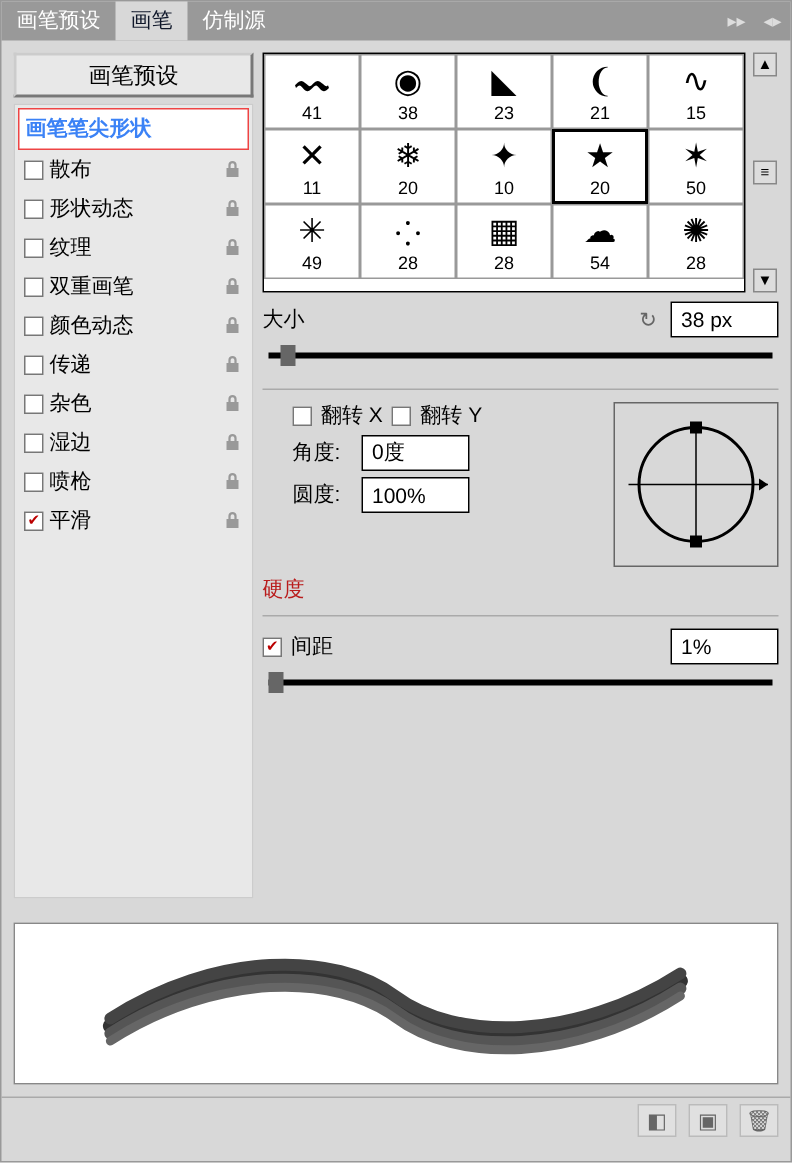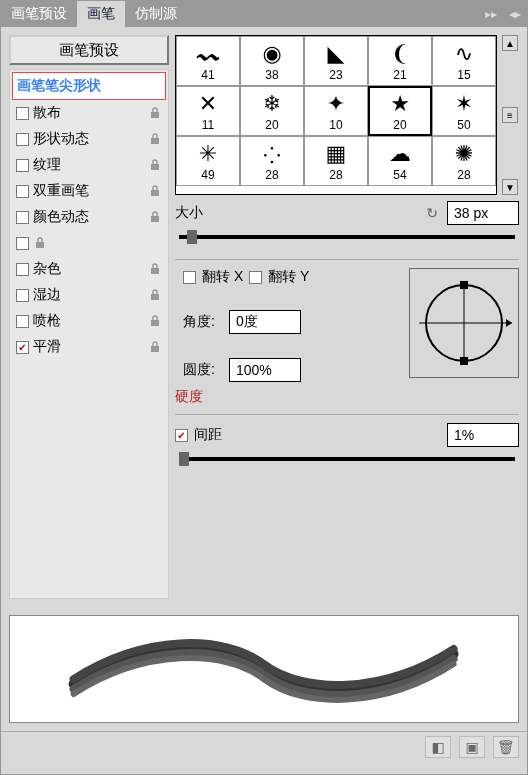--- a/index.html
+++ b/index.html
@@ -41,21 +41,21 @@
 .input-box.w70 { width: 72px; }
 .reset-icon { width: 18px; height: 18px; color: #666; display: flex; align-items: center; justify-content: center; font-size: 14px; }
 
 .slider-track { height: 4px; background: #000; position: relative; margin: 4px 4px 12px 4px; }
 .slider-thumb { position: absolute; width: 10px; height: 14px; background: #666; top: -5px; left: 8px; }
 .slider-thumb.tiny { left: 0; }
 
 .hr { height: 1px; background: #aaa; margin: 2px 0; }
 
 .angle-area { display: flex; gap: 8px; }
-.angle-left { flex: 1; display: flex; flex-direction: column; gap: 24px; padding-left: 8px; }
+.angle-left { flex: 1; display: flex; flex-direction: column; gap: 4px; padding-left: 8px; margin-left: 12px; }
 .angle-circle { width: 110px; height: 110px; border: 1px solid #666; display: flex; align-items: center; justify-content: center; }
 .circle-svg { width: 100px; height: 100px; }
 
 .disabled-label { color: #b91c1c; font-size: 14px; }
 
 .preview { margin: 8px; height: 108px; background: #fff; border: 1px solid #888; display: flex; align-items: center; justify-content: center; }
 .wave-svg { width: 90%; height: 80px; }
 
 .bottom-bar { height: 30px; display: flex; justify-content: flex-end; align-items: center; gap: 8px; padding: 0 8px; border-top: 1px solid #aaa; }
 .icon-btn { width: 26px; height: 22px; display: flex; align-items: center; justify-content: center; color: #666; font-size: 14px; cursor: pointer; border: 1px solid #bbb; background: #e0e0e0; }
@@ -121,20 +121,21 @@
             <div class="option-row">
               <span class="cb"></span>
               <span class="option-label">颜色动态</span>
               <span class="lock-icon"><svg width="14" height="14" viewBox="0 0 14 14">
                   <rect x="3" y="6" width="8" height="6" fill="#999"></rect>
                   <path d="M5 6 V4 a2 2 0 0 1 4 0 V6" fill="none" stroke="#999" stroke-width="1.5"></path>
                 </svg></span>
             </div>
             <div class="option-row">
               <span class="cb"></span>
+              <span class="option-label">传递</span>
               <span class="lock-icon"><svg width="14" height="14" viewBox="0 0 14 14">
                   <rect x="3" y="6" width="8" height="6" fill="#999"></rect>
                   <path d="M5 6 V4 a2 2 0 0 1 4 0 V6" fill="none" stroke="#999" stroke-width="1.5"></path>
                 </svg></span>
             </div>
             <div class="option-row">
               <span class="cb"></span>
               <span class="option-label">杂色</span>
               <span class="lock-icon"><svg width="14" height="14" viewBox="0 0 14 14">
                   <rect x="3" y="6" width="8" height="6" fill="#999"></rect>

